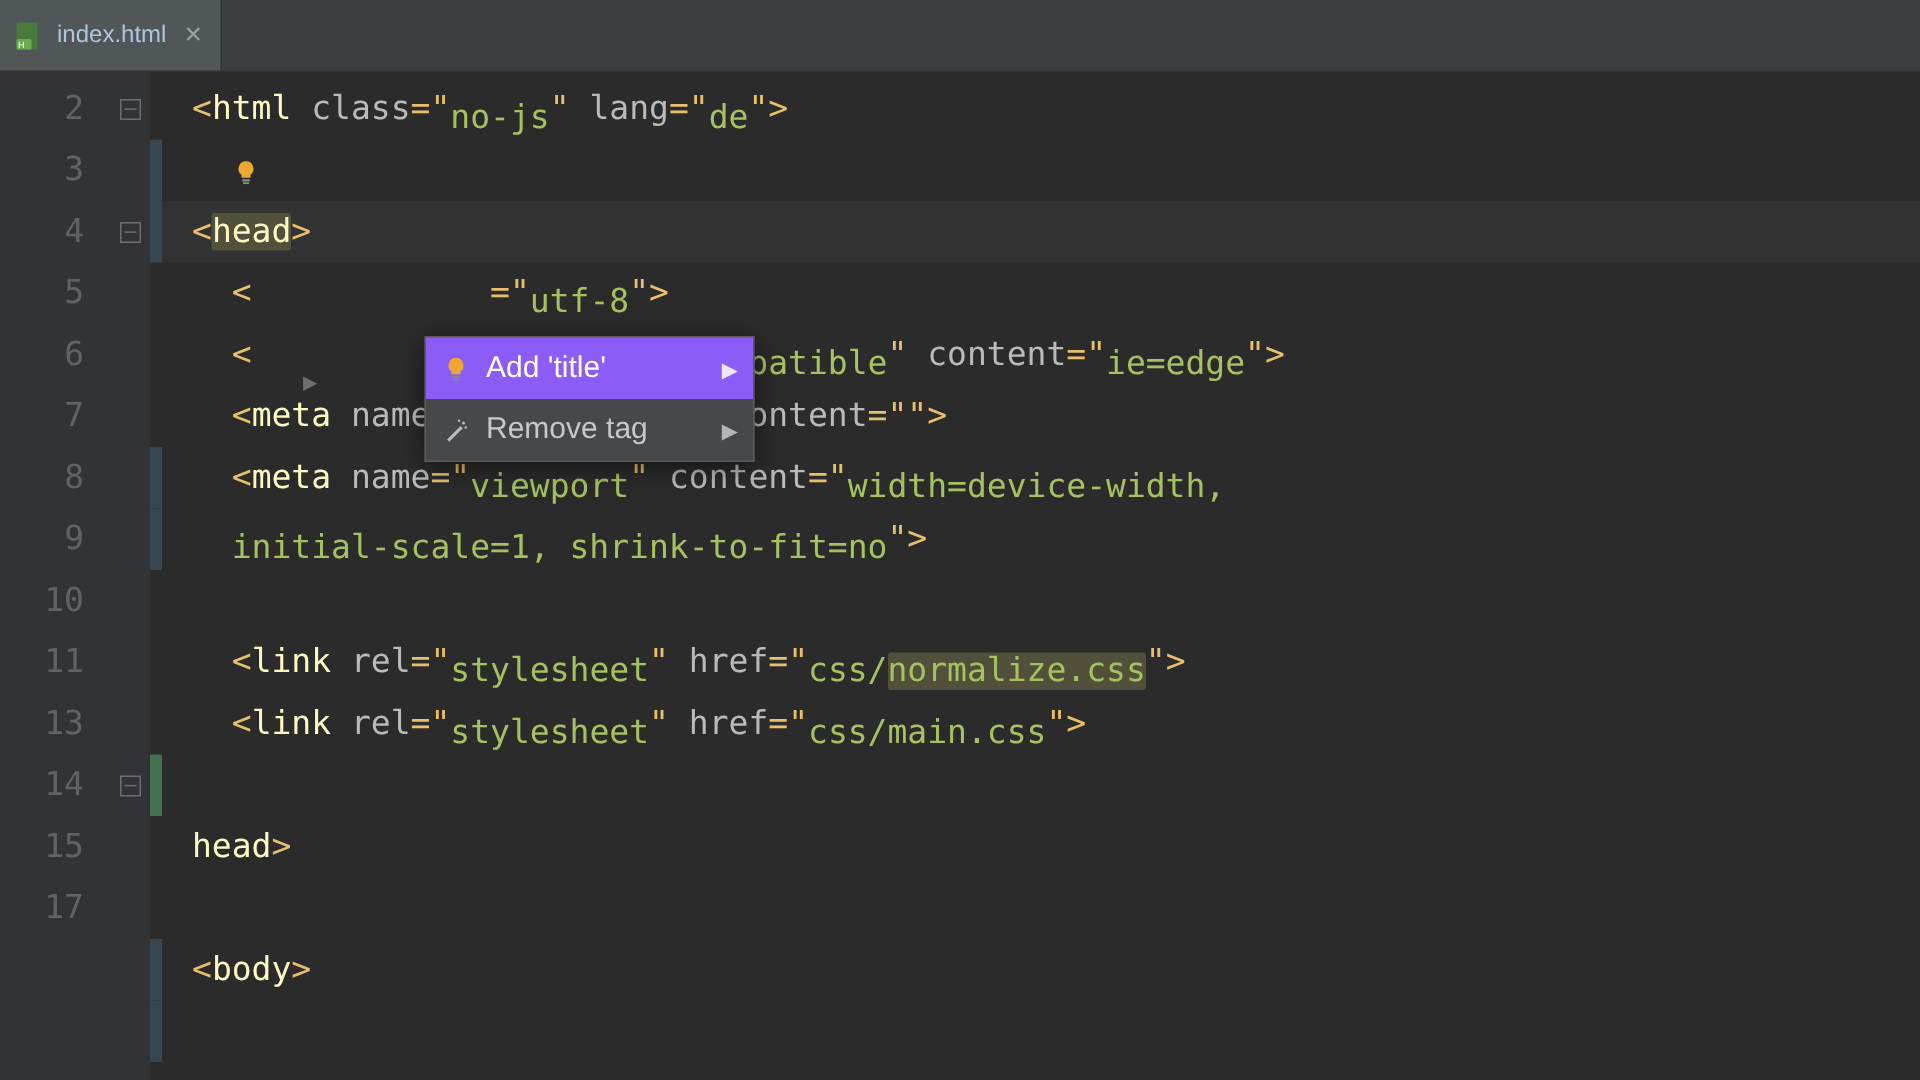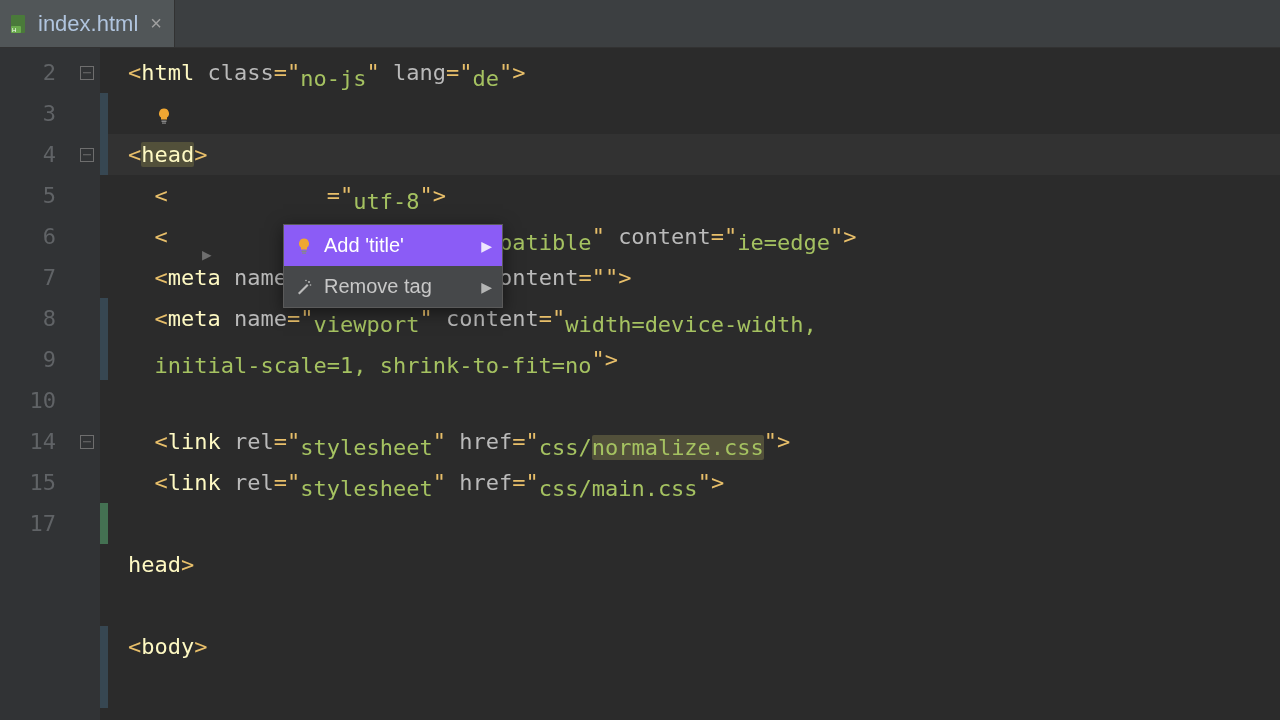--- a/index.html
+++ b/index.html
@@ -29,21 +29,21 @@
     border-right: 1px solid #323232;
   }
   .file-icon {
     width: 22px;
     height: 22px;
     position: relative;
   }
   .file-icon svg { width: 22px; height: 22px; }
   .tab-label {
     color: #b0c4de;
-    font-size: 22px;
+    font-size: 16px;
     font-family: sans-serif;
   }
   .tab-close {
     color: #a0a0a0;
     font-size: 20px;
     cursor: pointer;
     margin-left: 4px;
     font-family: sans-serif;
   }
   .editor {
@@ -226,20 +226,30 @@
         <span class="fold-spacer"></span>
         <span class="fold-marker"></span>
       </div>
       <div class="gutter-row">
         <span class="line-num">9</span>
         <span class="fold-spacer"></span>
         <span class="fold-marker"></span>
       </div>
       <div class="gutter-row">
         <span class="line-num">10</span>
+        <span class="fold-spacer"></span>
+        <span class="fold-marker"></span>
+      </div>
+      <div class="gutter-row">
+        <span class="line-num">11</span>
+        <span class="fold-spacer"></span>
+        <span class="fold-marker"></span>
+      </div>
+      <div class="gutter-row">
+        <span class="line-num">13</span>
         <span class="fold-spacer"></span>
         <span class="fold-marker"></span>
       </div>
       <div class="gutter-row">
         <span class="line-num">14</span>
         <span class="fold-spacer"></span>
         <span class="fold-marker">
           <span class="fold-box"></span>
         </span>
       </div>

